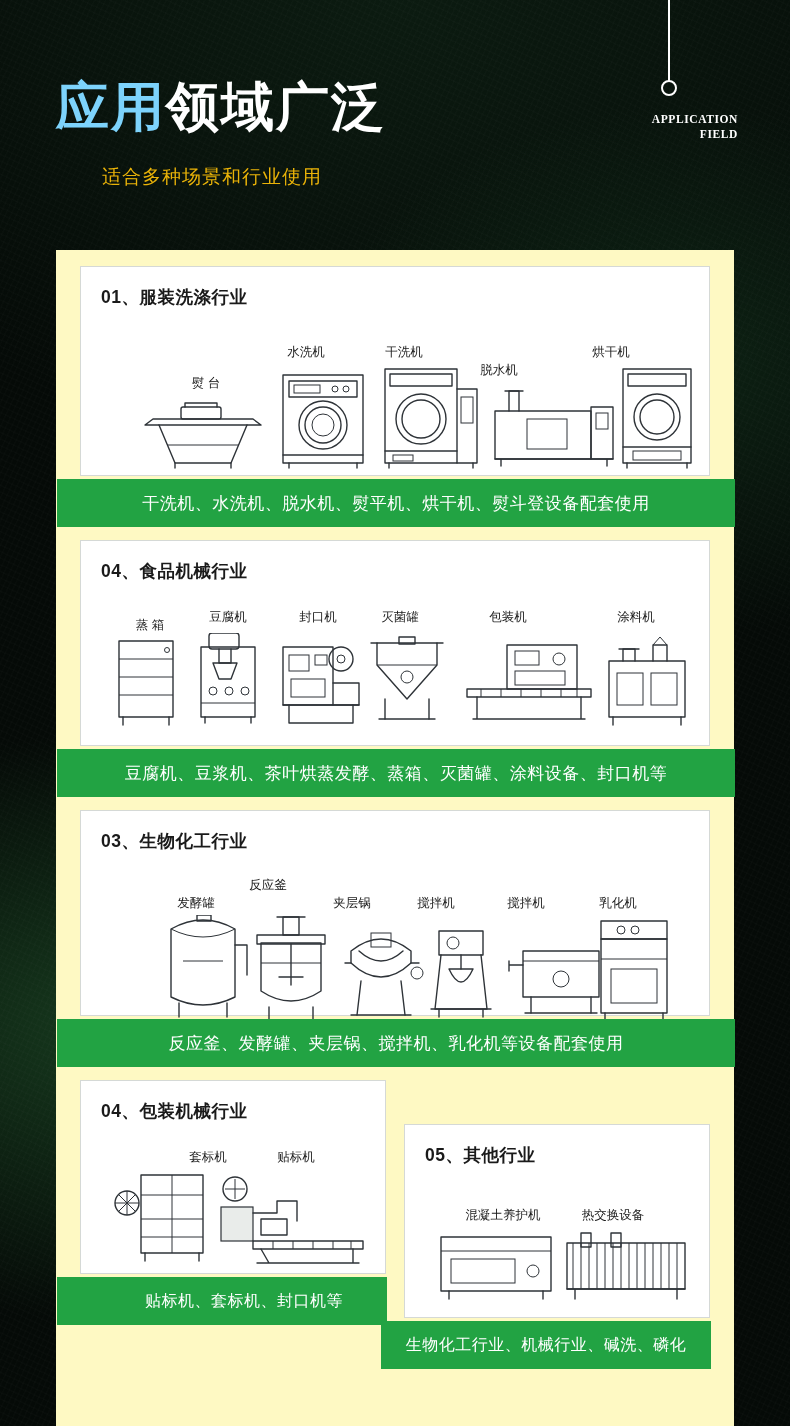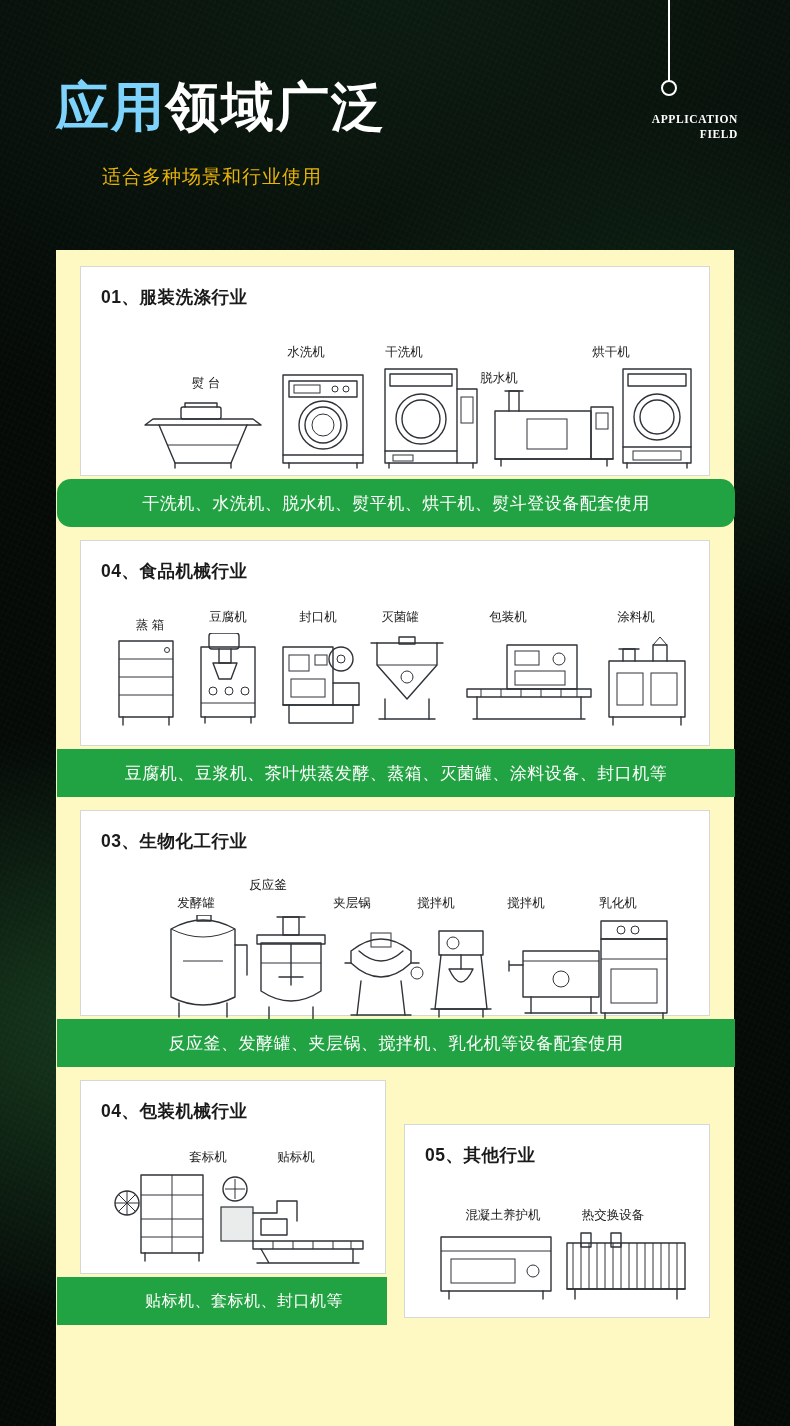--- a/index.html
+++ b/index.html
@@ -104,21 +104,21 @@
 </div>
 
 <div class="board">
 
   <div class="panel" style="left:24px; top:16px; width:630px; height:210px;">
     <div class="panel-title">01、服装洗涤行业</div>
 
     <div class="cap" style="left:90px; top:108px; width:70px;">熨 台</div>
     <div class="cap" style="left:185px; top:77px; width:80px;">水洗机</div>
     <div class="cap" style="left:283px; top:77px; width:80px;">干洗机</div>
-    <div class="cap" style="left:378px; top:103px; width:80px;">脱水机</div>
+    <div class="cap" style="left:378px; top:95px; width:80px;">脱水机</div>
     <div class="cap" style="left:490px; top:77px; width:80px;">烘干机</div>
 
     <div class="illo" style="left:42px; top:100px;">
       <svg width="570" height="105" viewBox="0 0 570 105">
 
         <g>
           <path class="ln" d="M30 52 L130 52 L138 58 L22 58 Z"></path>
           <rect class="ln" x="58" y="40" width="40" height="12" rx="2"></rect>
           <path class="ln" d="M62 40 L62 36 L94 36 L94 40"></path>
           <path class="ln" d="M36 58 L52 96 L108 96 L124 58"></path>
@@ -166,21 +166,21 @@
           <rect class="ln" x="5" y="7" width="58" height="12"></rect>
           <circle class="ln" cx="34" cy="50" r="23"></circle>
           <circle class="ln" cx="34" cy="50" r="17"></circle>
           <path class="ln" d="M0 80 L68 80"></path>
           <rect class="ln-t" x="10" y="84" width="48" height="9"></rect>
           <path class="ln" d="M4 96 L4 101 M64 96 L64 101"></path>
         </g>
       </svg>
     </div>
 
-    <div class="greenbar" style="left:-24px; top:212px; width:678px; height:48px;border-radius:14px;">干洗机、水洗机、脱水机、熨平机、烘干机、熨斗登设备配套使用</div>
+    <div class="greenbar" style="left:-24px; top:212px; width:678px; height:48px;">干洗机、水洗机、脱水机、熨平机、烘干机、熨斗登设备配套使用</div>
   </div>
 
   <div class="panel" style="left:24px; top:290px; width:630px; height:206px;">
     <div class="panel-title">04、食品机械行业</div>
 
     <div class="cap" style="left:32px; top:76px; width:74px;">蒸 箱</div>
     <div class="cap" style="left:110px; top:68px; width:74px;">豆腐机</div>
     <div class="cap" style="left:200px; top:68px; width:74px;">封口机</div>
     <div class="cap" style="left:282px; top:68px; width:74px;">灭菌罐</div>
     <div class="cap" style="left:390px; top:68px; width:74px;">包装机</div>
@@ -385,15 +385,16 @@
         <g transform="translate(128,0)">
           <rect class="ln" x="0" y="12" width="118" height="46"></rect>
           <path class="ln-t" d="M6 12 L6 58 M14 12 L14 58 M22 12 L22 58 M30 12 L30 58 M38 12 L38 58 M46 12 L46 58 M54 12 L54 58 M62 12 L62 58 M70 12 L70 58 M78 12 L78 58 M86 12 L86 58 M94 12 L94 58 M102 12 L102 58 M110 12 L110 58"></path>
           <rect class="ln" x="14" y="2" width="10" height="14"></rect>
           <rect class="ln" x="44" y="2" width="10" height="14"></rect>
           <path class="ln" d="M0 58 L118 58 M8 58 L8 68 M110 58 L110 68"></path>
         </g>
       </svg>
     </div>
 
+    <div class="greenbar" style="left:-24px; top:196px; width:330px; height:48px; font-size:16px;">生物化工行业、机械行业、碱洗、磷化</div>
   </div>
 
 </div>
 
 </body></html>

